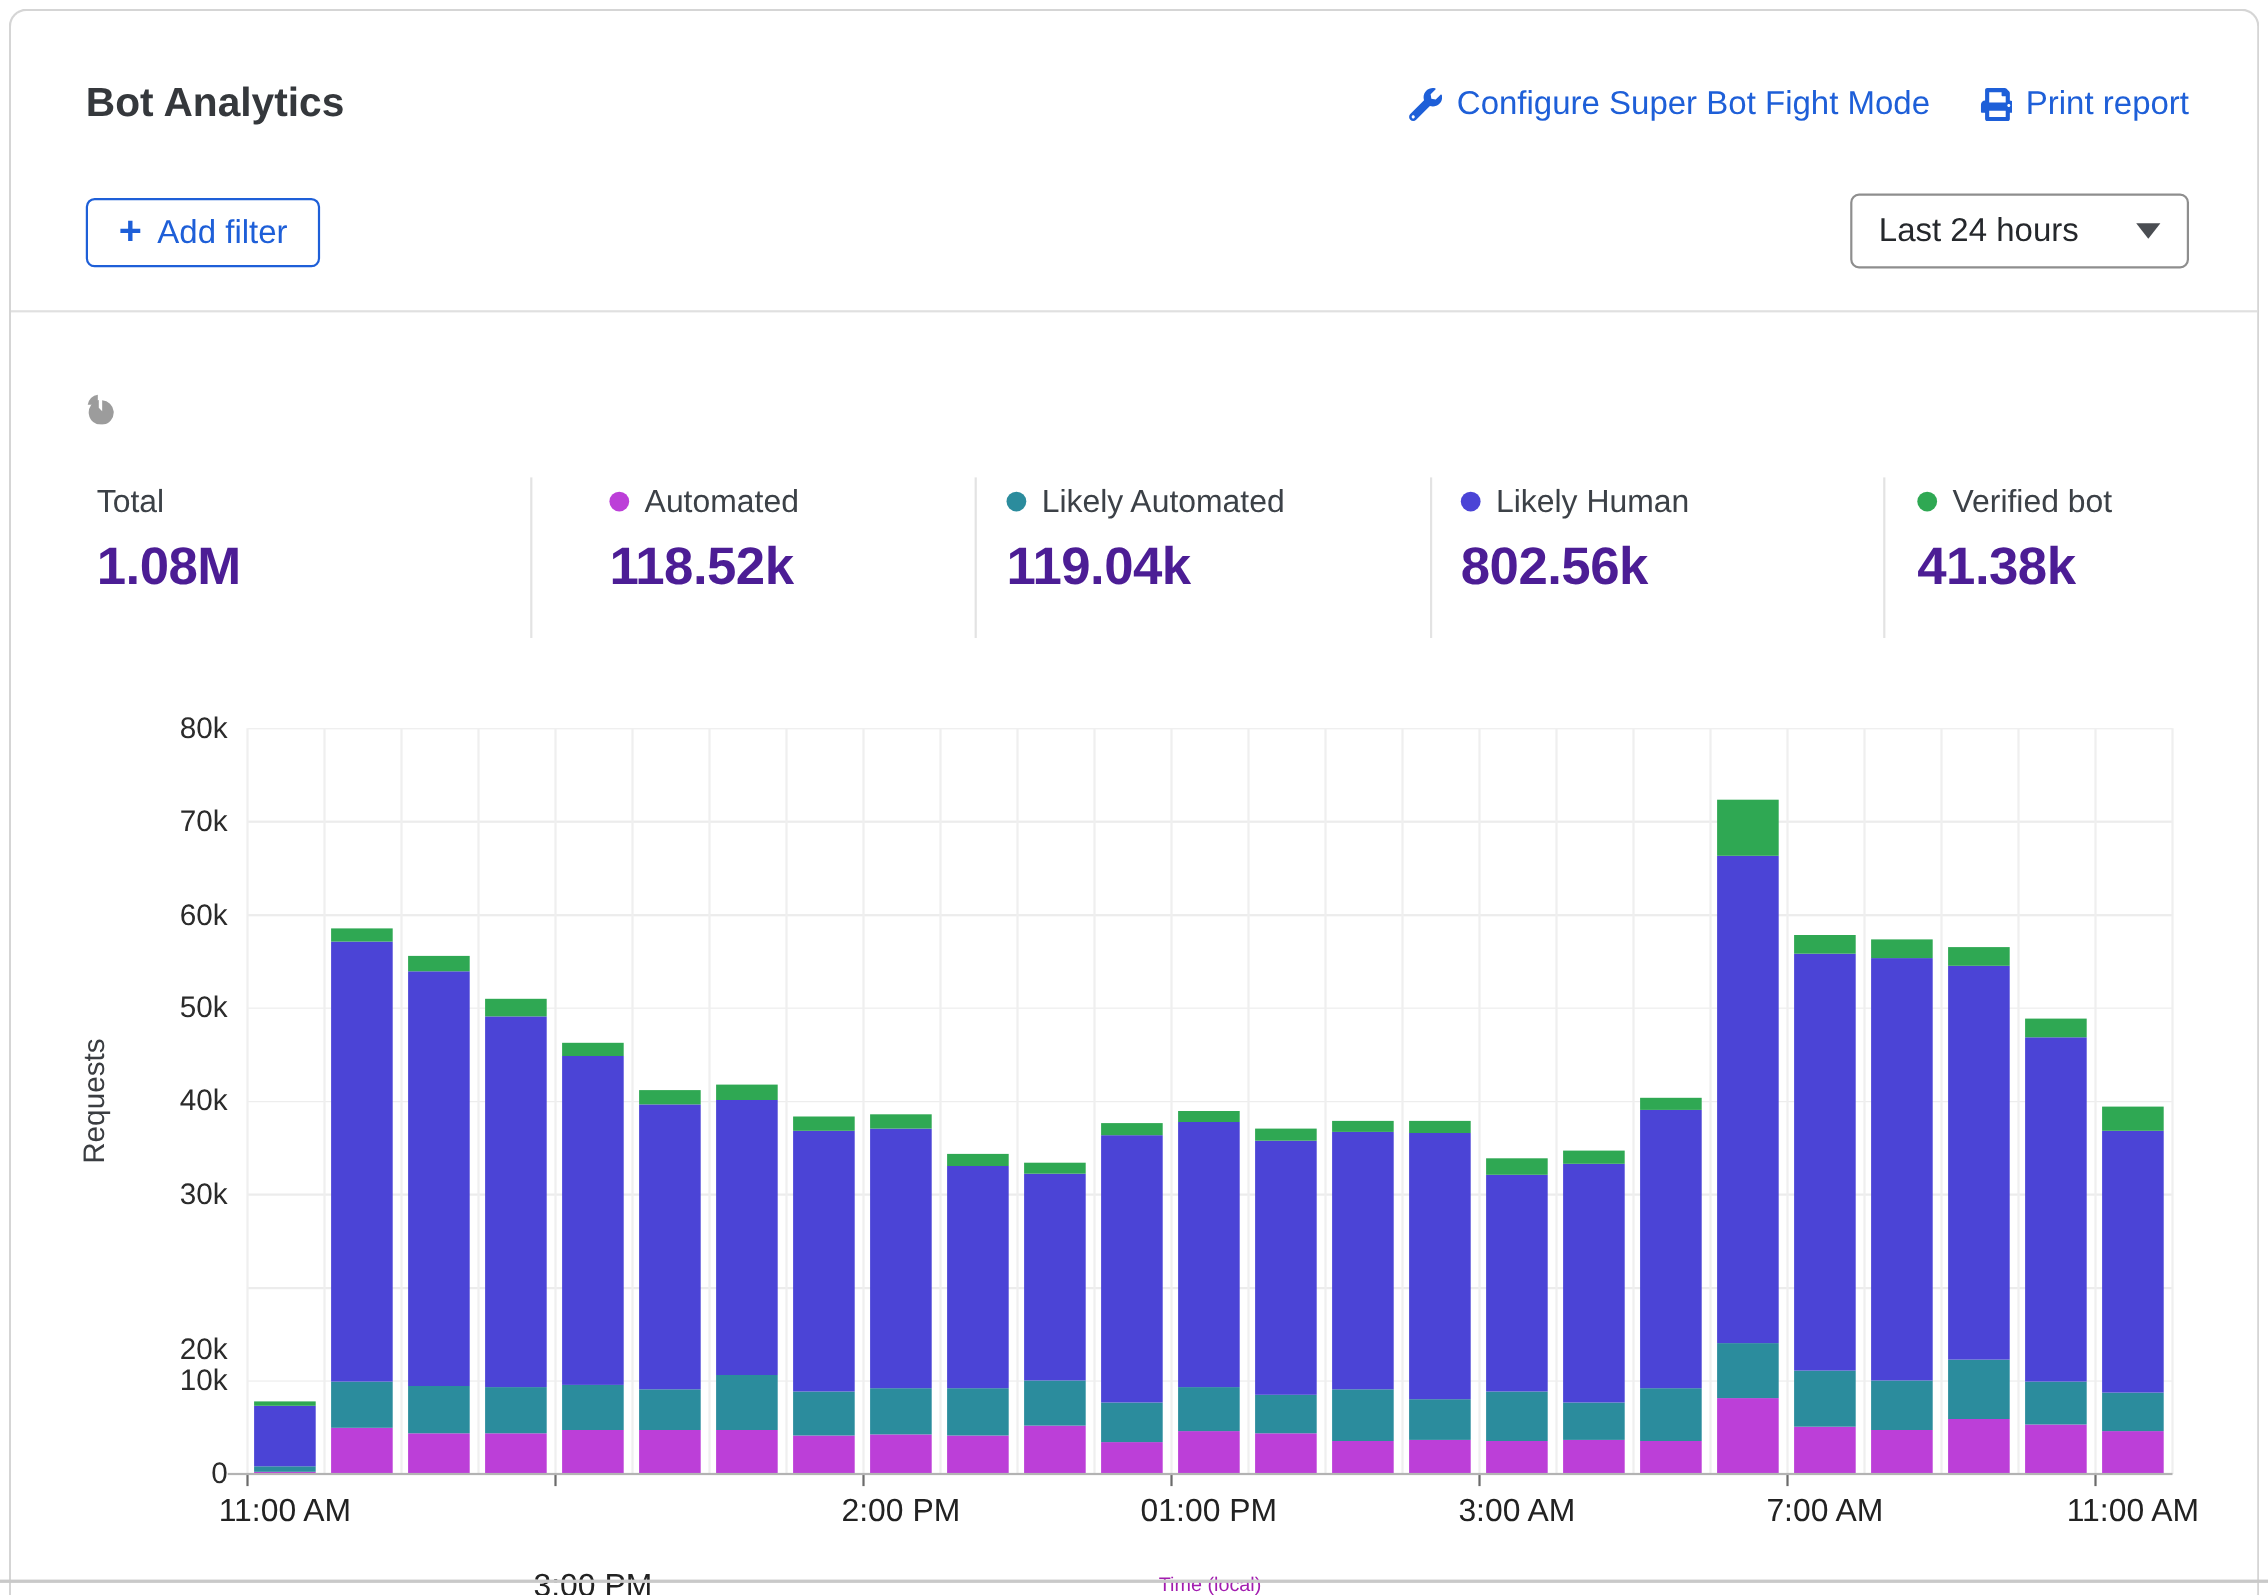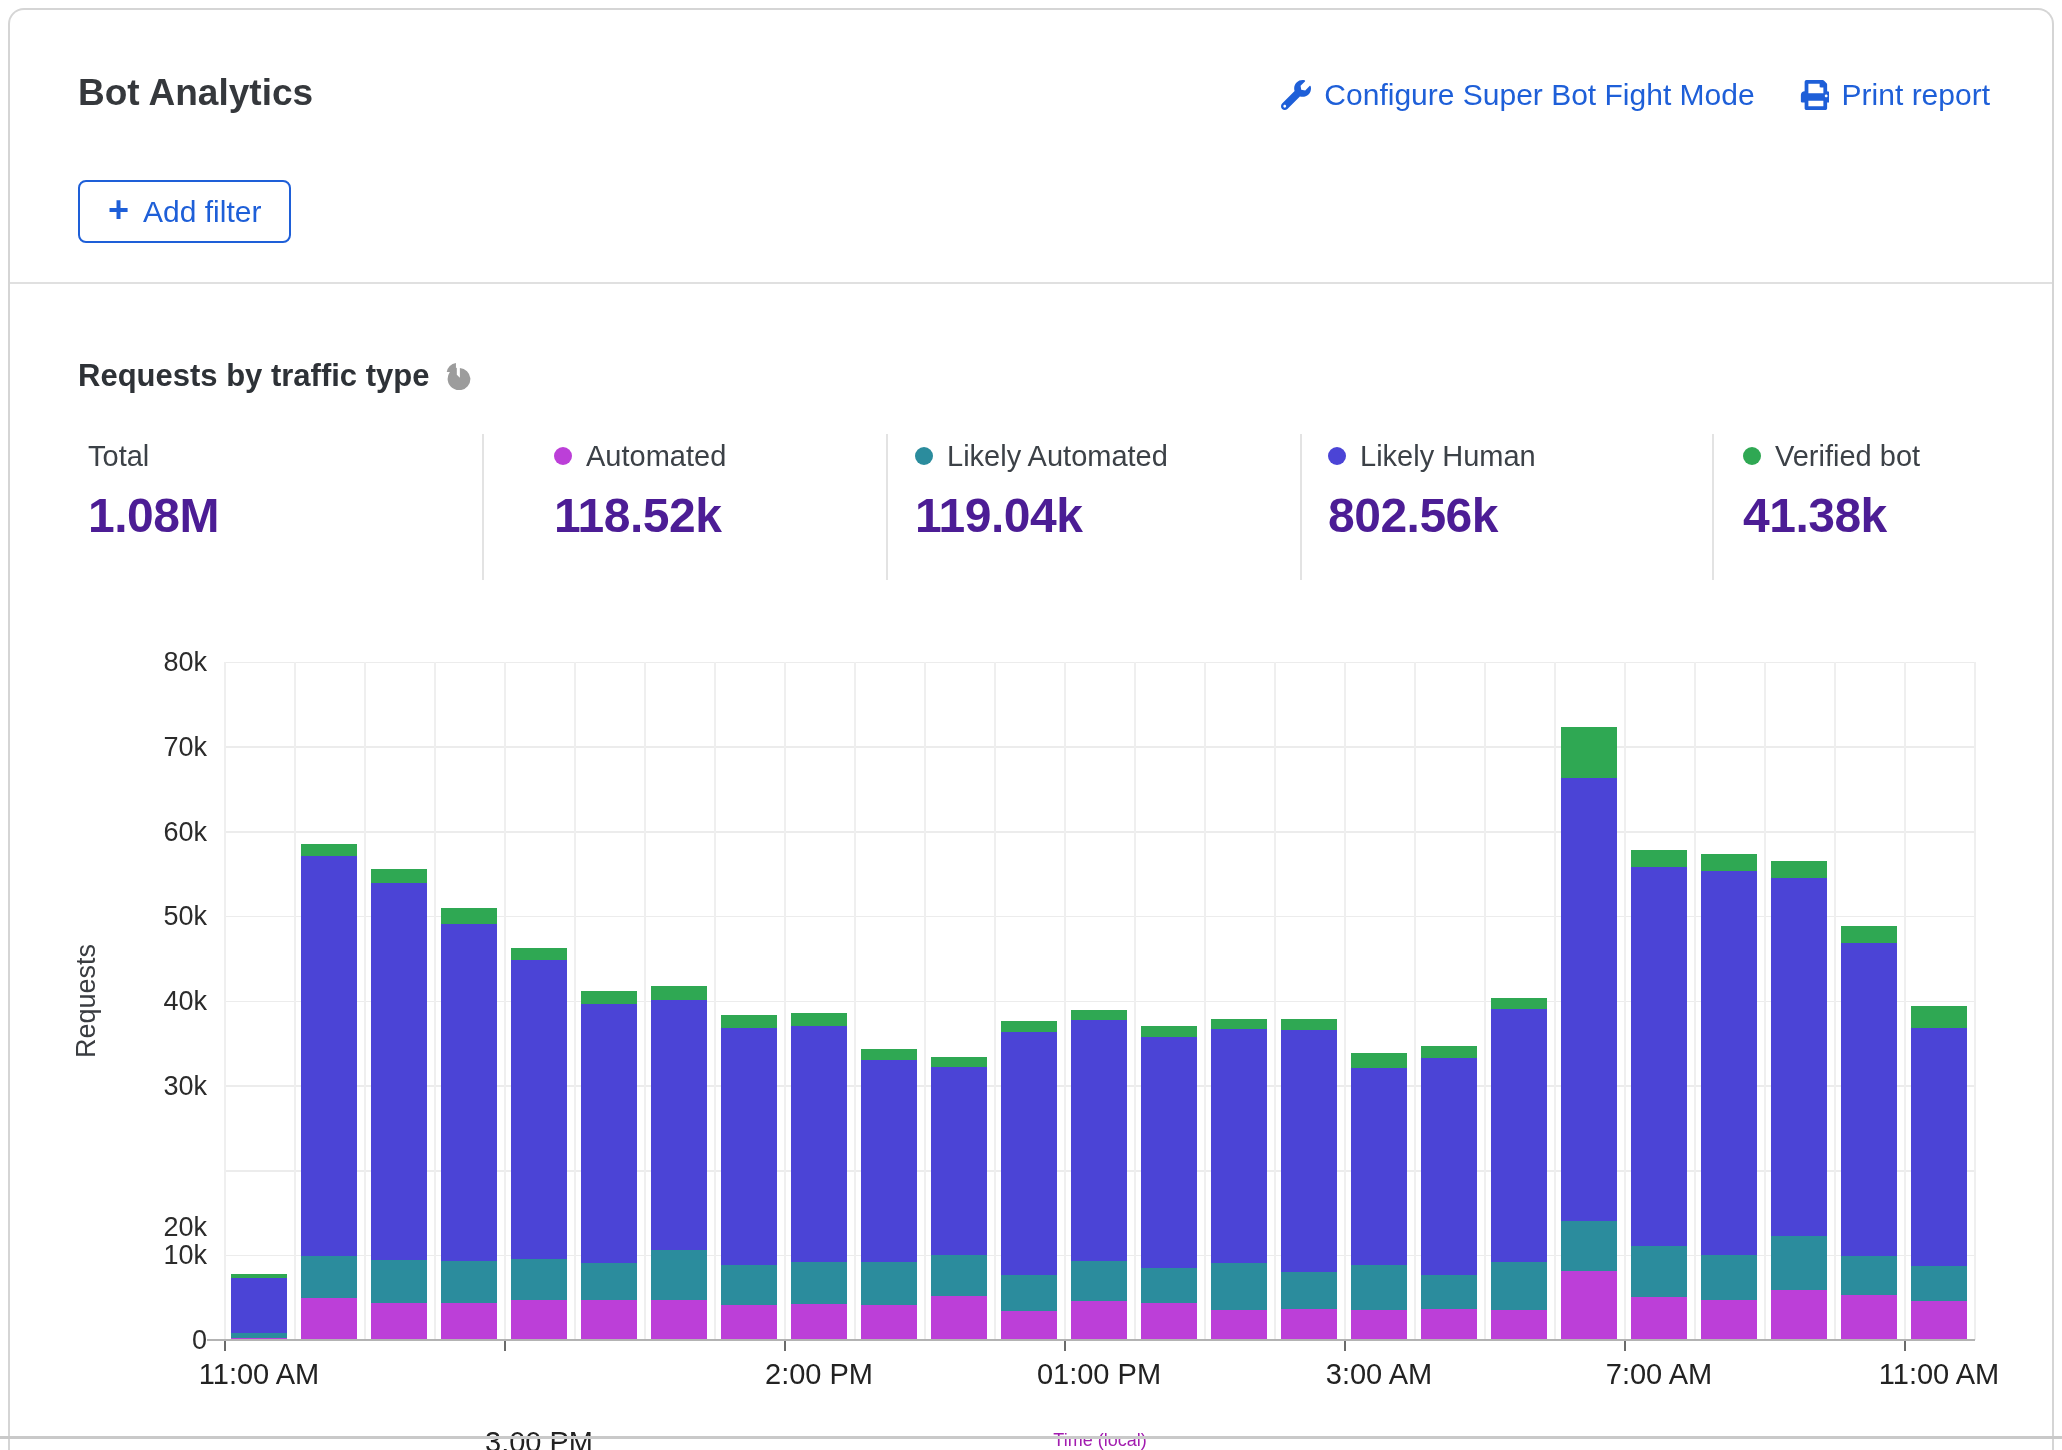--- a/index.html
+++ b/index.html
@@ -71,25 +71,28 @@
       </span>
       <span>Print report</span>
     </a>
   </div>
 
   <button id="add-filter-btn">
     <span class="plus">+</span>
     <span>Add filter</span>
   </button>
 
+  <div id="time-range">
+    <span class="val">Last 24 hours</span>
+    <span class="caret"></span>
+  </div>
 
   <div id="header-divider"></div>
 
   <div id="section-title-row">
-    <span id="section-title">Requests by traffic type</span>
     <span>
       <svg width="28" height="28" viewBox="0 0 32 32">
         <path d="M13.5 4.5 A 13 13 0 1 0 29 16.5 A 13 13 0 0 0 17 4.8 L 17 16 L 13.5 12.5 Z" fill="#9c9c9c" transform="translate(0,2)"></path>
         <path d="M12.5 1 A 12 12 0 0 0 2 11.5 L 12.5 11.5 Z" fill="#9c9c9c"></path>
       </svg>
     </span>
   </div>
 
   <div id="stats-row">
       <div class="stat" style="left: 78px;">

